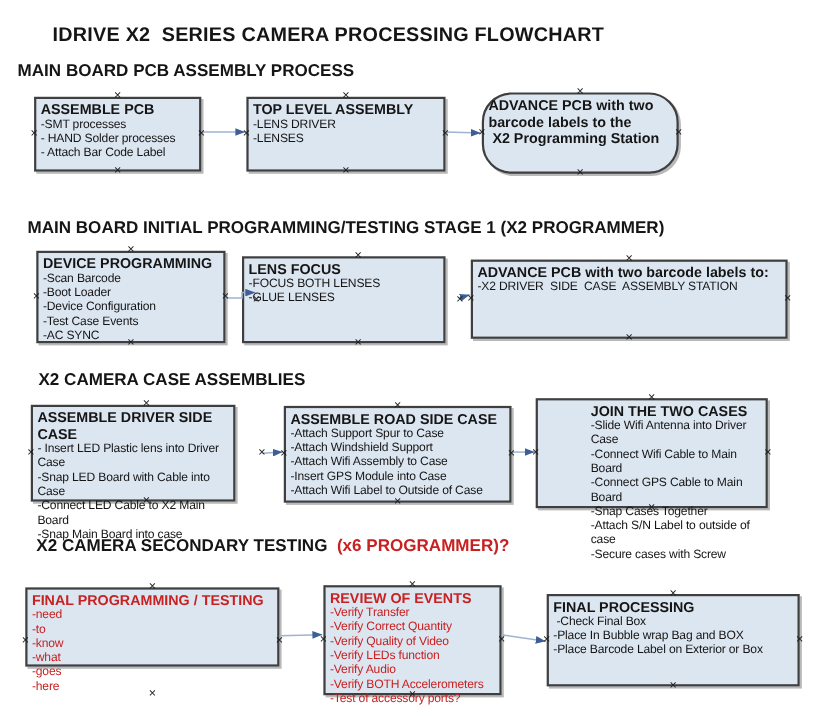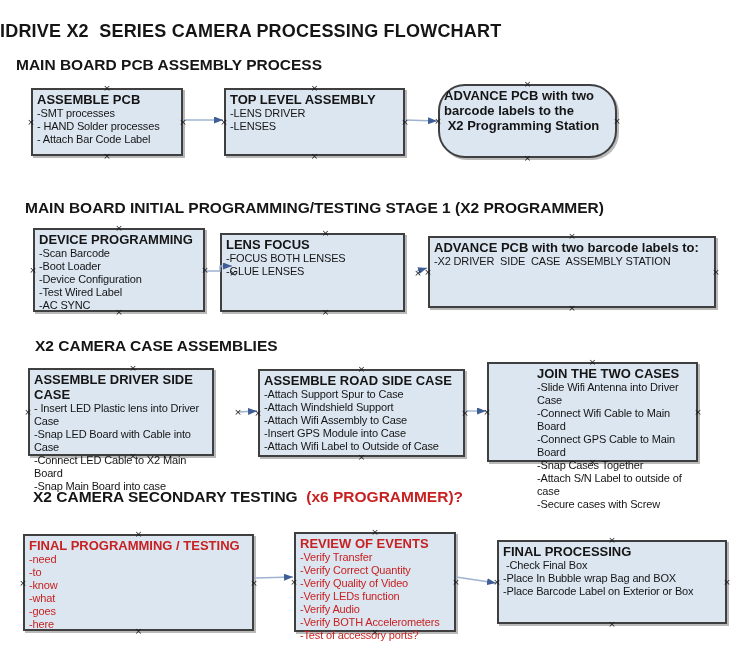--- a/index.html
+++ b/index.html
@@ -6,21 +6,21 @@
   .stage{
     position:relative;
     width:747px;height:662px;
     background:#ffffff;
     font-family:"Liberation Sans", sans-serif;
     color:var(--ink);
     overflow:hidden;
   }
   .fc-title{
     position:absolute;left:0;top:21px;width:597px;
-    font-size:18px;font-weight:bold;
+    text-align:center;font-size:18px;font-weight:bold;
     letter-spacing:0.2px;white-space:pre;color:var(--ink);
   }
   .sec-heading{
     position:absolute;font-size:15.5px;font-weight:bold;
     white-space:pre;color:var(--ink);
   }
   #h1{left:16px;top:56px;}
   #h2{left:25px;top:199px;}
   #h3{left:35px;top:337px;}
   #h4{left:33px;top:488px;}
@@ -45,21 +45,21 @@
   
   #b1{left:31px;top:88px;width:152px;height:68px;}
   #b2{left:224px;top:88px;width:181px;height:68px;}
   #b3{left:438px;top:84px;width:179px;height:74px;border-radius:27px;}
   #b4{left:33px;top:228px;width:172px;height:84px;}
   #b5{left:220px;top:233px;width:185px;height:79px;}
   #b6{left:428px;top:236px;width:288px;height:72px;}
   #b7{left:28px;top:368px;width:186px;height:88px;}
   #b8{left:258px;top:369px;width:207px;height:88px;}
   #b9{left:487px;top:362px;width:211px;height:100px;padding-left:48px;}
-  #b10{left:23px;top:534px;width:231px;height:97px;}
+  #b10{left:23px;top:534px;width:231px;height:72px;}
   #b11{left:294px;top:532px;width:162px;height:100px;}
   #b12{left:497px;top:540px;width:230px;height:84px;}
   .connector-layer{
     position:absolute;left:0;top:0;width:747px;height:662px;
     pointer-events:none;
   }
   .connector{stroke:var(--arrow-line);stroke-width:1.4;fill:none;}
   .arrowhead{fill:var(--arrow-head);}
   .xmark{
     position:absolute;z-index:6;
@@ -102,21 +102,21 @@
  X2 Programming Station</div>
     <div></div>
   </div>
 
   <div class="fc-box" id="b4">
     <div class="box-title">DEVICE PROGRAMMING</div>
     <div>
         <div class="box-item">-Scan Barcode</div>
         <div class="box-item">-Boot Loader</div>
         <div class="box-item">-Device Configuration</div>
-        <div class="box-item">-Test Wired Label</div>
+        <div class="box-item">-Test Case Events</div>
         <div class="box-item">-AC SYNC</div>
       </div>
   </div>
   <div class="fc-box" id="b5">
     <div class="box-title">LENS FOCUS</div>
     <div>
         <div class="box-item">-FOCUS BOTH LENSES</div>
         <div class="box-item">-GLUE LENSES</div>
       </div>
   </div>

